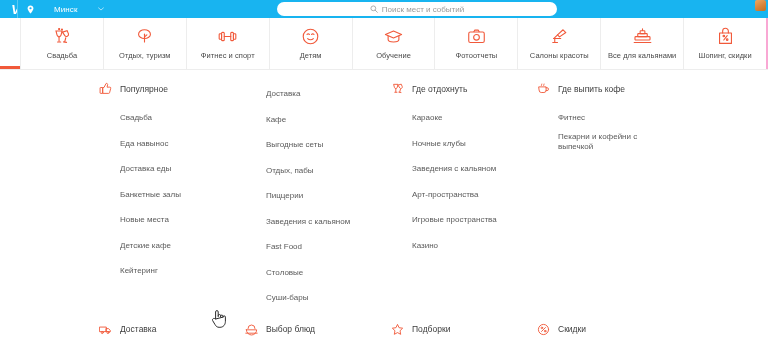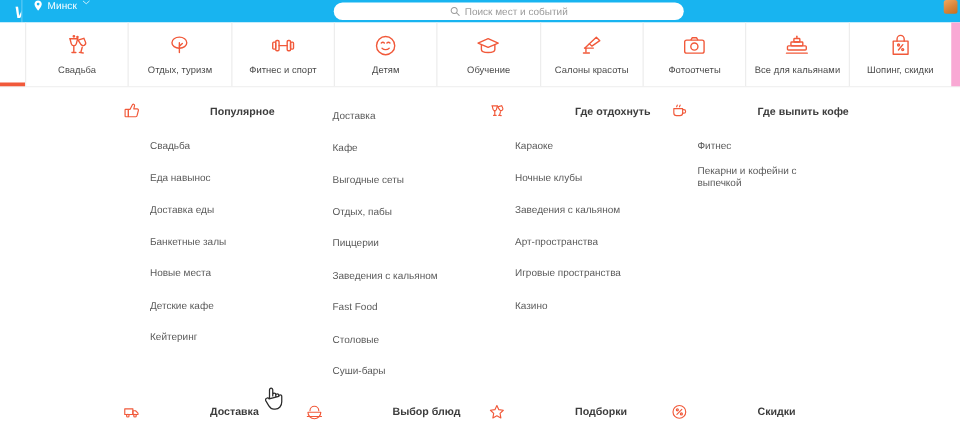--- a/index.html
+++ b/index.html
@@ -32,38 +32,38 @@
     font-style: italic;
     line-height: 1;
     transform: translateX(3px);
   }
   .topbar-divider {
     width: 1px; height: 18px;
     background: rgba(255,255,255,0.28);
     flex: 0 0 auto;
   }
   .city-select {
-    display: flex; gap: 4px;
+    display: flex; align-items: center; gap: 20px;
     padding: 0 9px;
     height: 18px;
     cursor: pointer;
     flex: 0 0 auto;
   }
   .pin-icon { width: 7px; height: 9px; display:block; }
   .city-name {
     color: #ffffff;
     font-size: 8px;
     letter-spacing: 0.1px;
     white-space: nowrap;
   }
   .chevron { width: 6px; height: 4px; display:block; opacity: .85; }
 
   .search-wrap {
     position: absolute;
-    left: 267px;
+    left: 277px;
     top: 2px;
     width: 280px;
     height: 14px;
   }
   .search-box {
     width: 100%; height: 14px;
     background: #ffffff;
     border-radius: 7px;
     display: flex;
     align-items: center;
@@ -115,21 +115,21 @@
     flex: 1 1 0;
     border-left: 1px solid #ededed;
     display: flex;
     flex-direction: column;
     align-items: center;
     justify-content: center;
     gap: 5px;
     cursor: pointer;
     position: relative;
   }
-  .nav-item:last-child { border-right: 7px solid #f9a8d4; }
+  .nav-item:last-child { border-right: 2px solid #f9a8d4; }
   .nav-icon {
     width: 19px; height: 19px;
     display: flex; align-items: center; justify-content: center;
   }
   .nav-icon svg { display: block; }
   .nav-label {
     font-size: 7.5px;
     color: #4a4a4a;
     white-space: nowrap;
     letter-spacing: .05px;
@@ -165,23 +165,22 @@
   }
   .dd-head-icon {
     width: 13px; height: 13px;
     display: flex; align-items: center; justify-content: center;
     flex: 0 0 auto;
   }
   .dd-head-icon svg { display: block; }
   .dd-head-title {
     font-size: 8.5px;
     color: #3c3c3c;
-    font-weight: 700;
+    font-weight: 400;
     white-space: nowrap;
-    margin-left: 48px;
   }
   .dd-list { list-style: none; padding-left: 21px; }
   .dd-list li { margin-bottom: 7.5px; }
   .dd-link {
     font-size: 8px;
     color: #5a5a5a;
     text-decoration: none;
     line-height: 1.35;
     display: inline-block;
     cursor: pointer;
@@ -296,40 +295,40 @@
       <svg width="19" height="19" viewBox="0 0 24 24" fill="none" stroke="#f1593a" stroke-width="1.4" stroke-linecap="round" stroke-linejoin="round">
         <path d="M12 5L1.8 9.4 12 13.8l10.2-4.4z"></path>
           <path d="M5.2 11.3v4.6c0 1.8 3.1 3.1 6.8 3.1s6.8-1.3 6.8-3.1v-4.6"></path>
       </svg>
     </span>
     <span class="nav-label">Обучение</span>
   </div>
 
   <div class="nav-item">
     <span class="nav-icon">
+      <svg width="19" height="19" viewBox="0 0 24 24" fill="none" stroke="#f1593a" stroke-width="1.4" stroke-linejoin="round">
+        <rect x="2.2" y="6.4" width="19.6" height="13.2" rx="2"></rect>
+        <path d="M8.4 6.4l1.5-2.4h4.2l1.5 2.4"></path>
+          <circle cx="12" cy="13" r="3.6"></circle>
+      </svg>
+    </span>
+    <span class="nav-label">Фотоотчеты</span>
+  </div>
+
+  <div class="nav-item">
+    <span class="nav-icon">
       <svg width="19" height="19" viewBox="0 0 24 24" fill="none" stroke="#f1593a" stroke-width="1.4" stroke-linecap="round" stroke-linejoin="round">
         <path d="M16.5 3.5l3.5 3.5-8 5.5-2.5-2.5z"></path>
           <path d="M9.5 10L5 14.5"></path>
           <path d="M4.5 14.5h9"></path>
         <path d="M6 14.5v4"></path>
           <path d="M3.5 19.5h6"></path>
       </svg>
     </span>
     <span class="nav-label">Салоны красоты</span>
-  </div>
-
-  <div class="nav-item">
-    <span class="nav-icon">
-      <svg width="19" height="19" viewBox="0 0 24 24" fill="none" stroke="#f1593a" stroke-width="1.4" stroke-linejoin="round">
-        <rect x="2.2" y="6.4" width="19.6" height="13.2" rx="2"></rect>
-        <path d="M8.4 6.4l1.5-2.4h4.2l1.5 2.4"></path>
-          <circle cx="12" cy="13" r="3.6"></circle>
-      </svg>
-    </span>
-    <span class="nav-label">Фотоотчеты</span>
   </div>
 
   <div class="nav-item">
     <span class="nav-icon">
       <svg width="19" height="19" viewBox="0 0 24 24" fill="none" stroke="#f1593a" stroke-width="1.4" stroke-linecap="round" stroke-linejoin="round">
         <path d="M12 2.4v2"></path>
           <rect x="9" y="4.8" width="6" height="3.6" rx=".8"></rect>
         <rect x="6" y="8.4" width="12" height="3.8" rx=".8"></rect>
           <rect x="2.5" y="12.2" width="19" height="4.2" rx="1"></rect>
         <path d="M1.5 19.6h21"></path>

